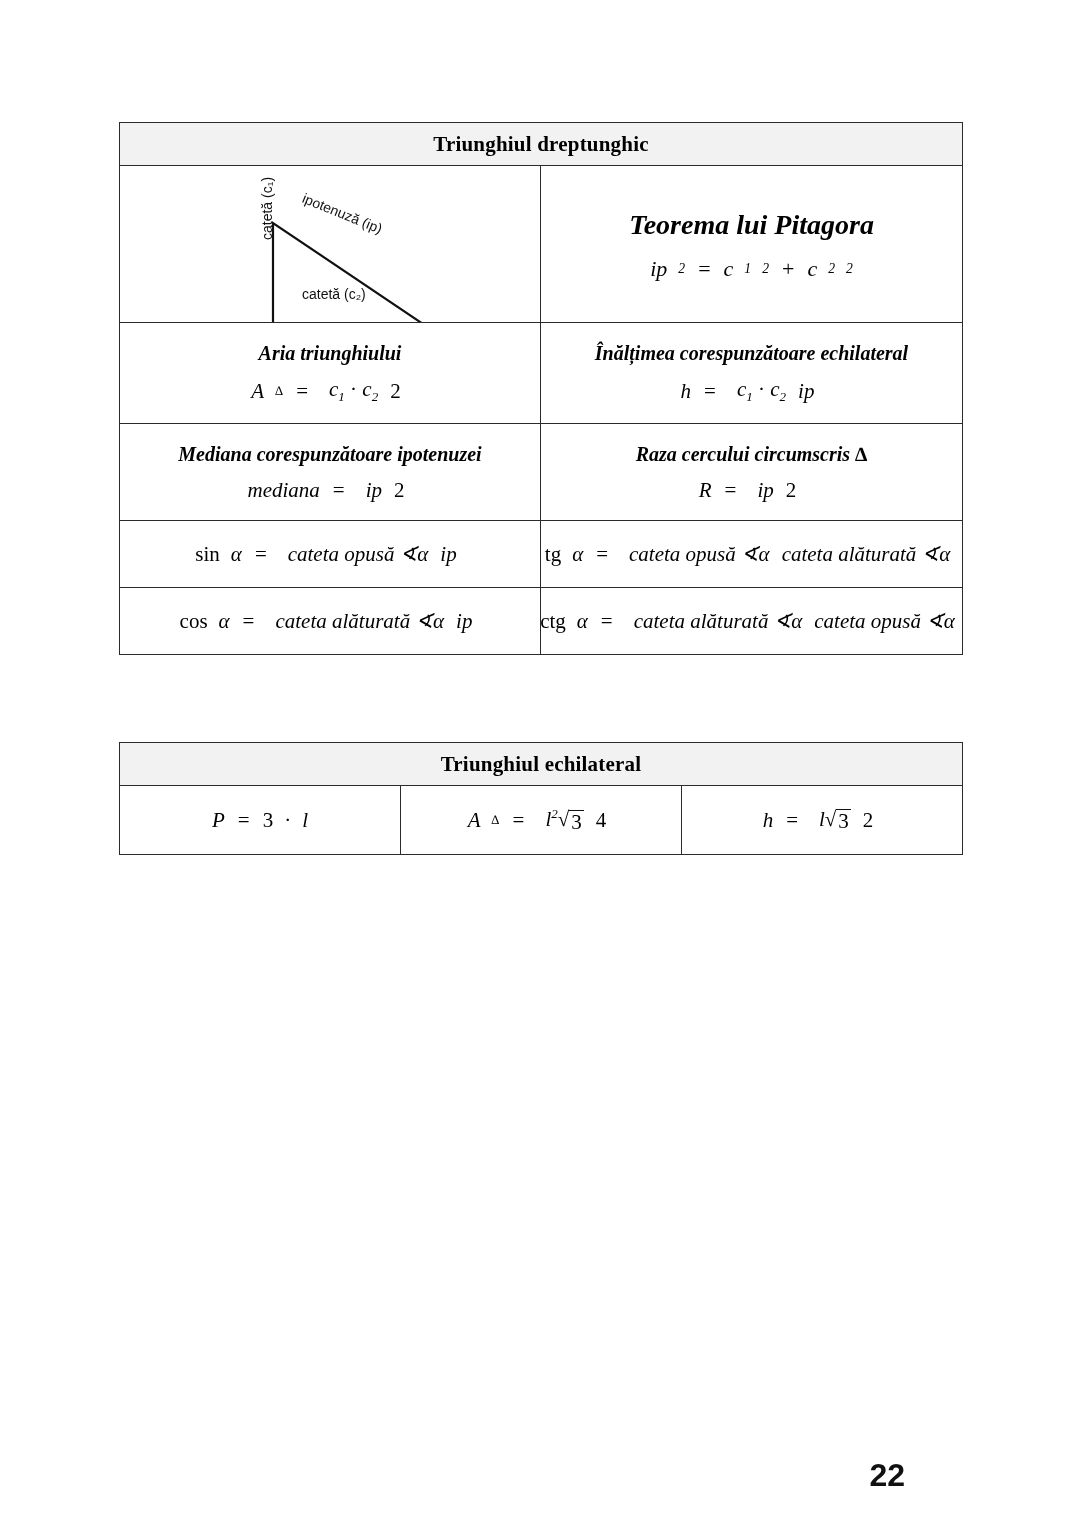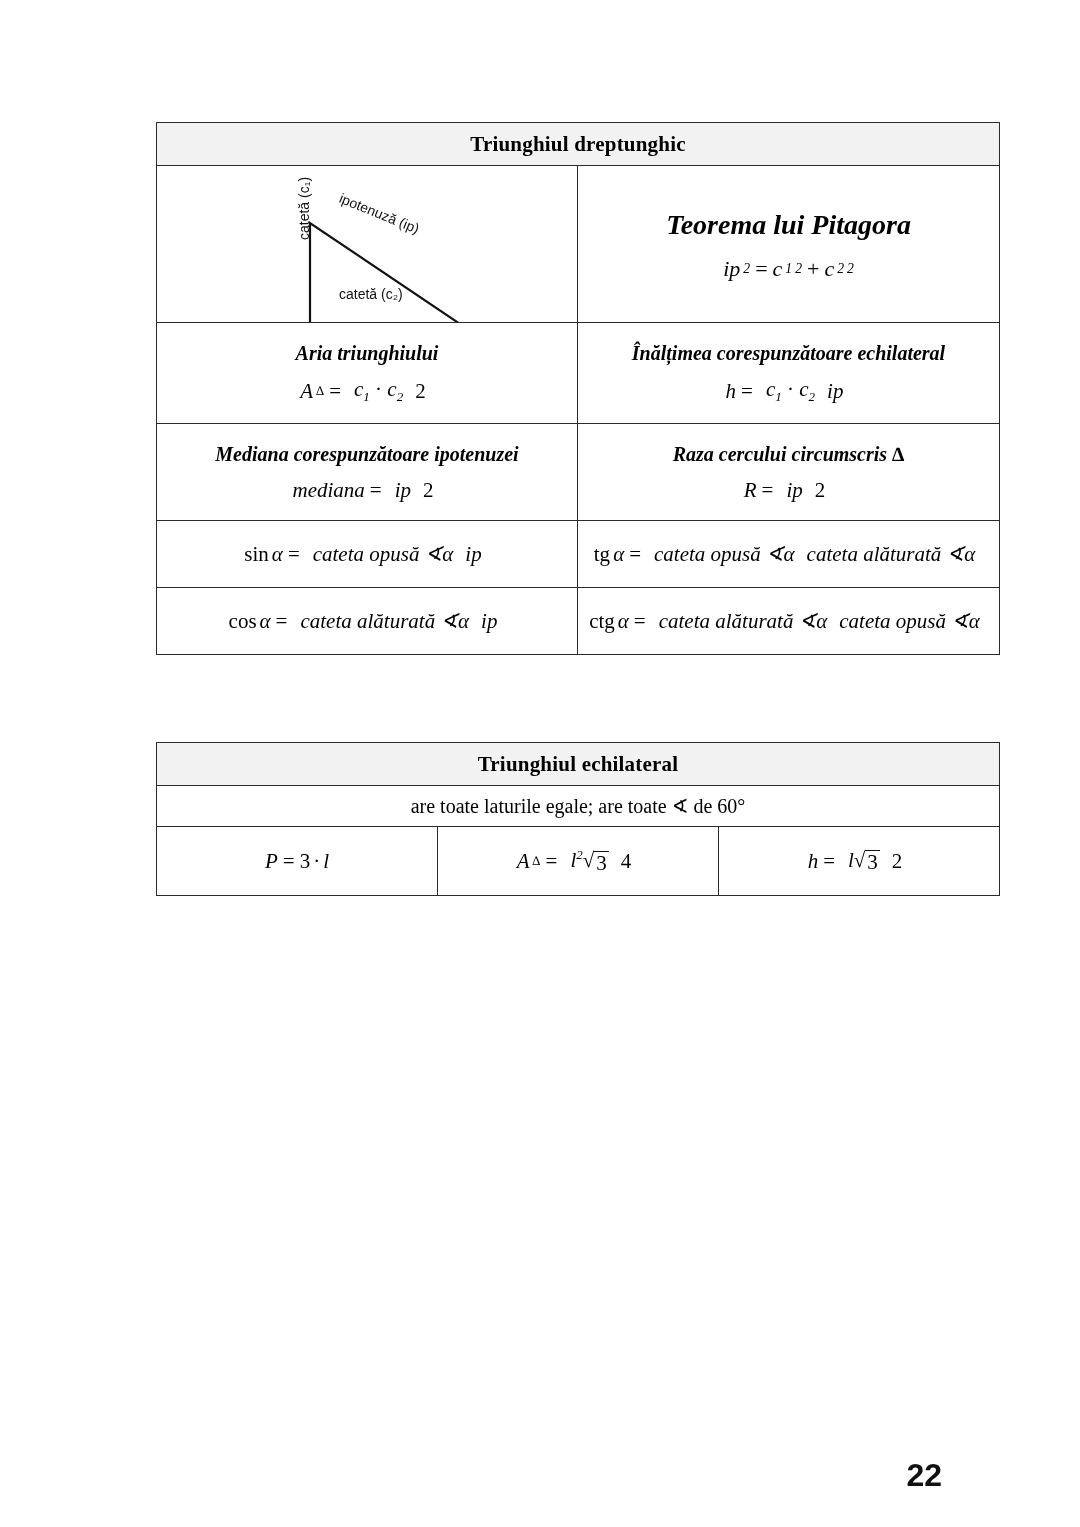--- a/index.html
+++ b/index.html
@@ -14,21 +14,20 @@
     font-family: "Liberation Serif", serif;
     color: #000000;
     overflow: hidden;
   }
 
   .page {
     position: absolute;
     left: 0; top: 0;
     width: 938px;
     height: 1527px;
-    margin-left: 37px;
   }
 
   
   .fig-table {
     position: absolute;
     border-collapse: collapse;
     table-layout: fixed;
     background: #ffffff;
   }
   .fig-table td {
@@ -68,21 +67,21 @@
   }
 
   
   .math {
     font-family: "Liberation Serif", serif;
     font-style: italic;
     font-size: 21px;
     display: inline-flex;
     align-items: center;
     justify-content: flex-start;
-    gap: 3px;
+    gap: 11px;
     line-height: 1.05;
     white-space: nowrap;
   }
   .math .op { font-style: normal; padding: 0 2px; }
   .math .rom { font-style: normal; }
   .frac {
     display: inline-flex;
     flex-direction: row;
     align-items: center;
     justify-content: center;
@@ -351,23 +350,20 @@
     <colgroup>
       <col style="width:281px">
       <col style="width:281px">
       <col style="width:281px">
     </colgroup>
     <tbody>
       <tr>
         <td class="hdr-cell" colspan="3">Triunghiul echilateral</td>
       </tr>
       <tr>
-        <td class="plain-line" colspan="3">are toate laturile egale; are toate ∢ de 60°</td>
-      </tr>
-      <tr>
         <td style="height:68px;">
           <div class="cellbody">
             <span class="math">
               <span>P</span>
               <span class="op">=</span>
               <span class="rom">3</span>
               <span class="rom">·</span>
               <span>l</span>
             </span>
           </div>

